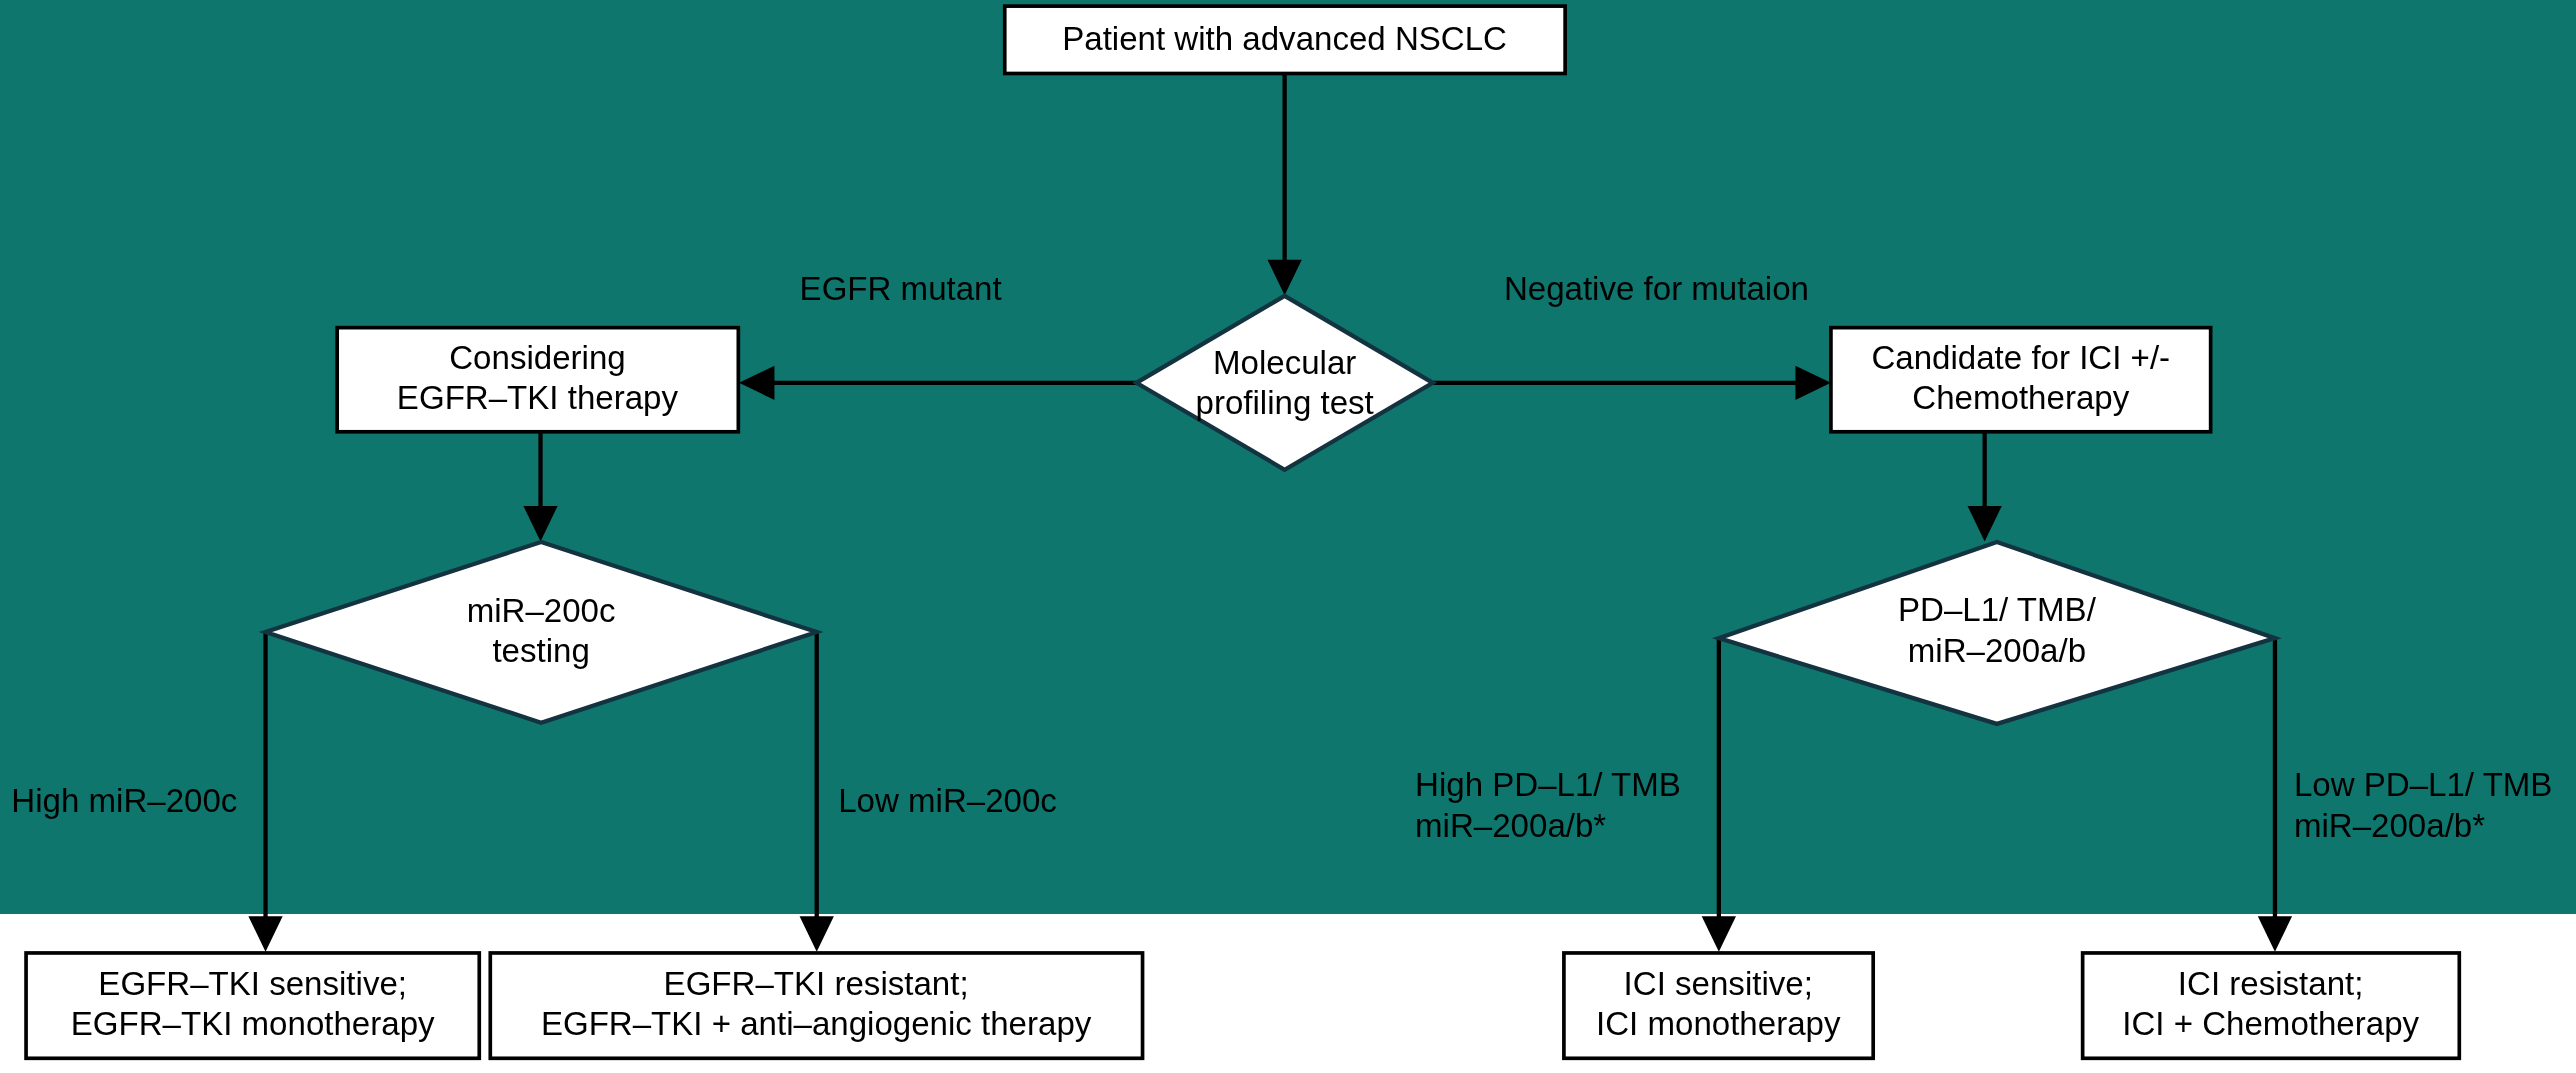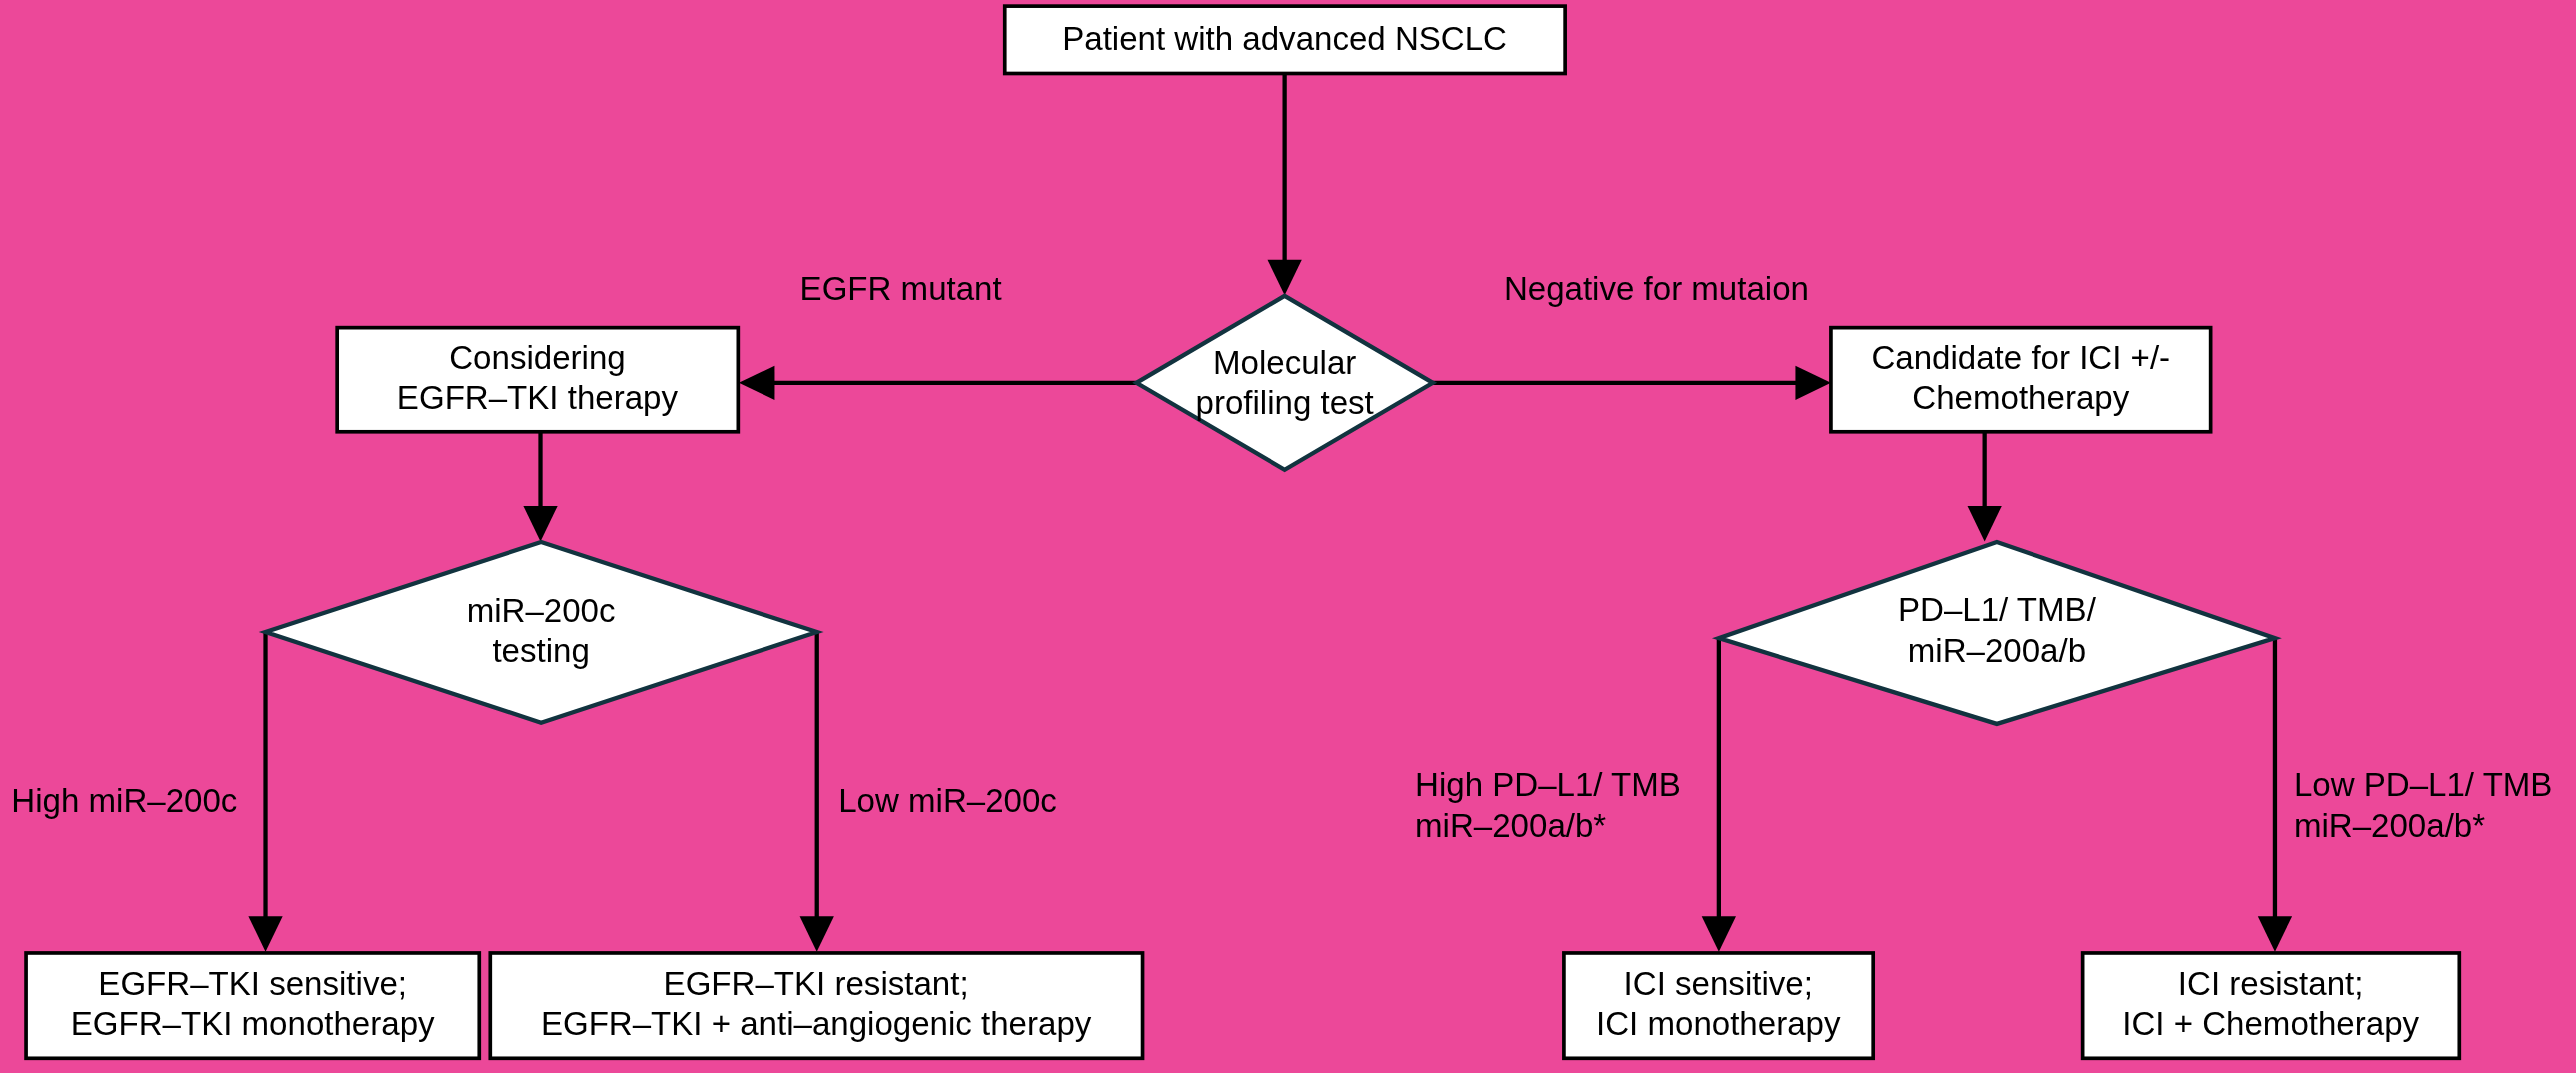--- a/index.html
+++ b/index.html
@@ -9,22 +9,22 @@
   }
   body {
     width: 2576px;
     height: 1073px;
     font-family: "Liberation Sans", sans-serif;
     overflow: hidden;
   }
   #flowchart-root {
     position: relative;
     width: 2576px;
-    height: 1073px;
-    background: #ec4899;
+    height: 914px;
+    background: #0f766e;
   }
   svg#diagram {
     position: absolute;
     top: 0;
     left: 0;
     width: 2576px;
     height: 1073px;
     display: block;
   }
   .node-box {

